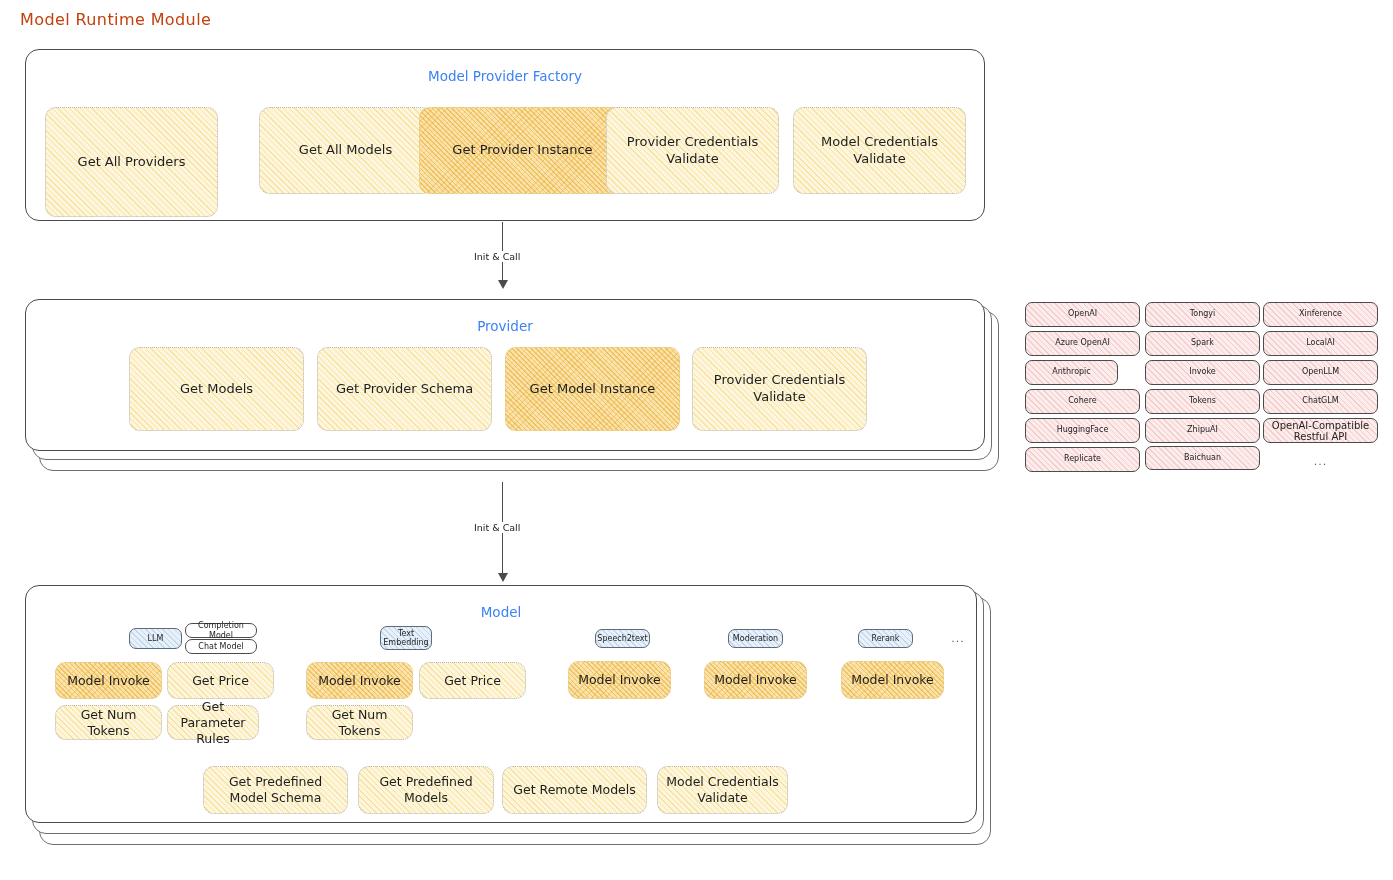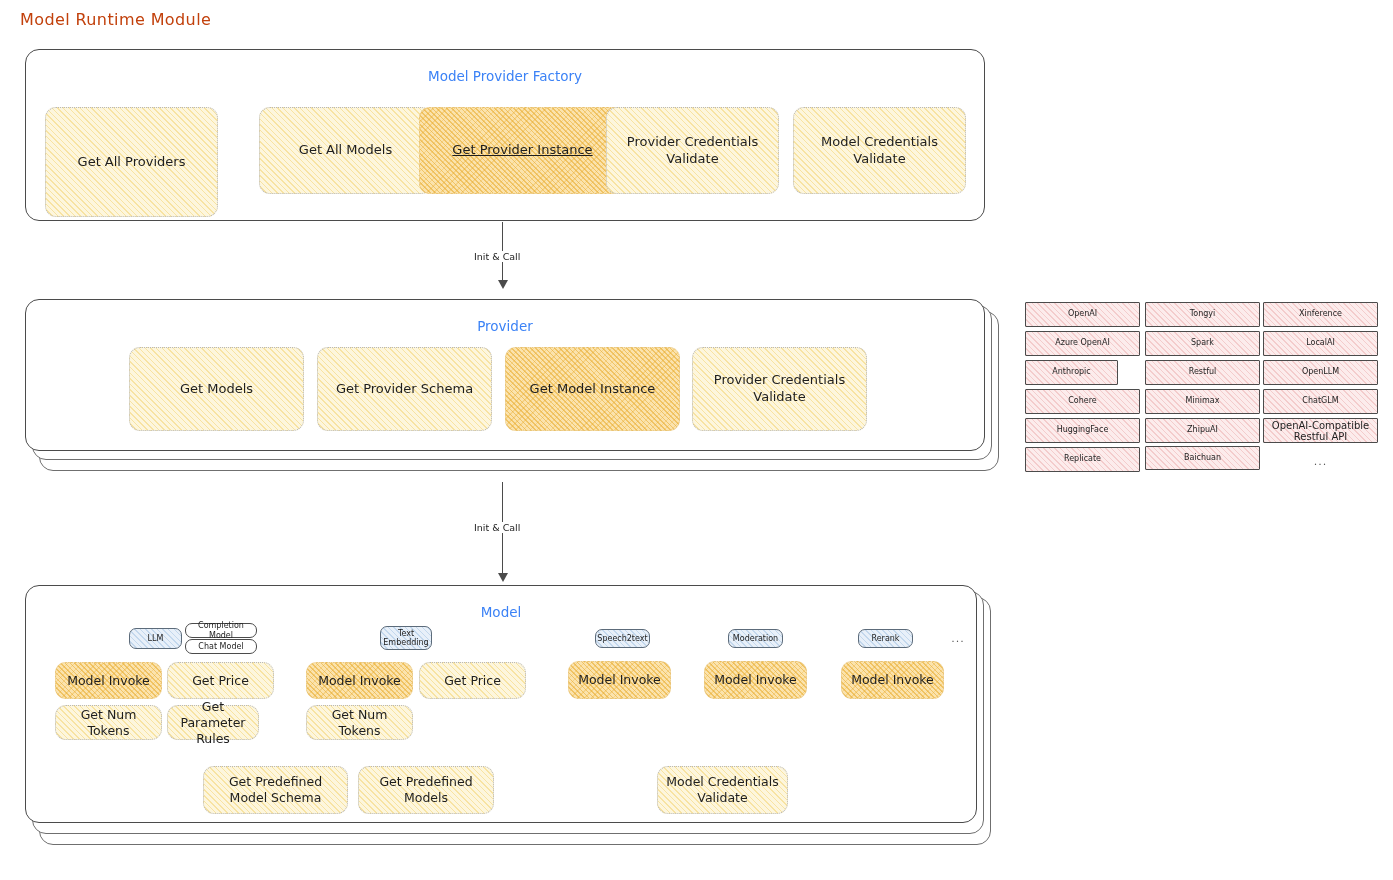--- a/index.html
+++ b/index.html
@@ -99,21 +99,21 @@
     background-color:#ffffff;
     background-image:none;
     border-color:#4b4b4b;
   }
 
   
   .pill{
     position:absolute;
     box-sizing:border-box;
     border:1.2px solid #4b4b4b;
-    border-radius:1px;
+    border-radius:7px;
     display:flex;align-items:center;justify-content:center;
     text-align:center;
     font-size:8px;line-height:1.1;
     color:#1e1e1e;
     background-color:#fcecec;
     background-image:repeating-linear-gradient(
         45deg,
         rgba(224,130,130,.30) 0px,
         rgba(224,130,130,.30) 1px,
         rgba(255,255,255,0) 1px,
@@ -142,21 +142,21 @@
 
 <div class="canvas">
 
   <div class="page-title">Model Runtime Module</div>
 
   <div class="group" style="left:25px;top:49px;width:960px;height:172px;">
     <div class="group-title">Model Provider Factory</div>
   </div>
   <div class="node" style="left:45px;top:107px;width:173px;height:110px;">Get All Providers</div>
   <div class="node" style="left:232px;top:107px;width:173px;height:87px;margin-left:27px;">Get All Models</div>
-  <div class="node hl" style="left:419px;top:107px;width:207px;height:87px;text-decoration:underline;">Get Provider Instance</div>
+  <div class="node hl" style="left:419px;top:107px;width:207px;height:87px;">Get Provider Instance</div>
   <div class="node" style="left:606px;top:107px;width:173px;height:87px;">Provider Credentials Validate</div>
   <div class="node" style="left:793px;top:107px;width:173px;height:87px;">Model Credentials Validate</div>
 
   <div class="arrow-line" style="left:502px;top:222px;height:60px;"></div>
   <div class="arrow-head" style="left:497.5px;top:280px;"></div>
   <div class="arrow-label" style="left:470px;top:251px;">Init &amp; Call</div>
 
   <div class="stack-layer" style="left:39px;top:311px;width:960px;height:160px;"></div>
   <div class="stack-layer" style="left:32px;top:305px;width:960px;height:155px;"></div>
   <div class="group" style="left:25px;top:299px;width:960px;height:152px;">
@@ -169,22 +169,22 @@
 
   <div class="pill" style="left:1025px;top:302px;width:115px;height:25px;">OpenAI</div>
   <div class="pill" style="left:1025px;top:331px;width:115px;height:25px;">Azure OpenAI</div>
   <div class="pill" style="left:1025px;top:360px;width:93px;height:25px;">Anthropic</div>
   <div class="pill" style="left:1025px;top:389px;width:115px;height:25px;">Cohere</div>
   <div class="pill" style="left:1025px;top:418px;width:115px;height:25px;">HuggingFace</div>
   <div class="pill" style="left:1025px;top:447px;width:115px;height:25px;">Replicate</div>
 
   <div class="pill" style="left:1145px;top:302px;width:115px;height:25px;">Tongyi</div>
   <div class="pill" style="left:1145px;top:331px;width:115px;height:25px;">Spark</div>
-  <div class="pill" style="left:1145px;top:360px;width:115px;height:25px;">Restful</div>
-  <div class="pill" style="left:1145px;top:389px;width:115px;height:25px;">Minimax</div>
+  <div class="pill" style="left:1145px;top:360px;width:115px;height:25px;">Invoke</div>
+  <div class="pill" style="left:1145px;top:389px;width:115px;height:25px;">Tokens</div>
   <div class="pill" style="left:1145px;top:418px;width:115px;height:25px;">ZhipuAI</div>
   <div class="pill" style="left:1145px;top:446px;width:115px;height:24px;">Baichuan</div>
 
   <div class="pill" style="left:1263px;top:302px;width:115px;height:25px;">Xinference</div>
   <div class="pill" style="left:1263px;top:331px;width:115px;height:25px;">LocalAI</div>
   <div class="pill" style="left:1263px;top:360px;width:115px;height:25px;">OpenLLM</div>
   <div class="pill" style="left:1263px;top:389px;width:115px;height:25px;">ChatGLM</div>
   <div class="pill" style="left:1263px;top:418px;width:115px;height:25px;font-size:10px;">OpenAI-Compatible Restful API</div>
   <div class="ellipsis" style="left:1263px;top:455px;width:115px;">...</div>
 
@@ -217,15 +217,16 @@
   <div class="chip" style="left:728px;top:629px;width:55px;height:19px;">Moderation</div>
   <div class="node hl small" style="left:704px;top:661px;width:103px;height:38px;">Model Invoke</div>
 
   <div class="chip" style="left:858px;top:629px;width:55px;height:19px;">Rerank</div>
   <div class="node hl small" style="left:841px;top:661px;width:103px;height:38px;">Model Invoke</div>
 
   <div class="ellipsis" style="left:946px;top:632px;width:24px;">...</div>
 
   <div class="node small" style="left:203px;top:766px;width:145px;height:48px;">Get Predefined Model Schema</div>
   <div class="node small" style="left:358px;top:766px;width:136px;height:48px;">Get Predefined Models</div>
+  <div class="node small" style="left:502px;top:766px;width:145px;height:48px;">Get Remote Models</div>
   <div class="node small" style="left:657px;top:766px;width:131px;height:48px;">Model Credentials Validate</div>
 
 </div>
 
 </body></html>

